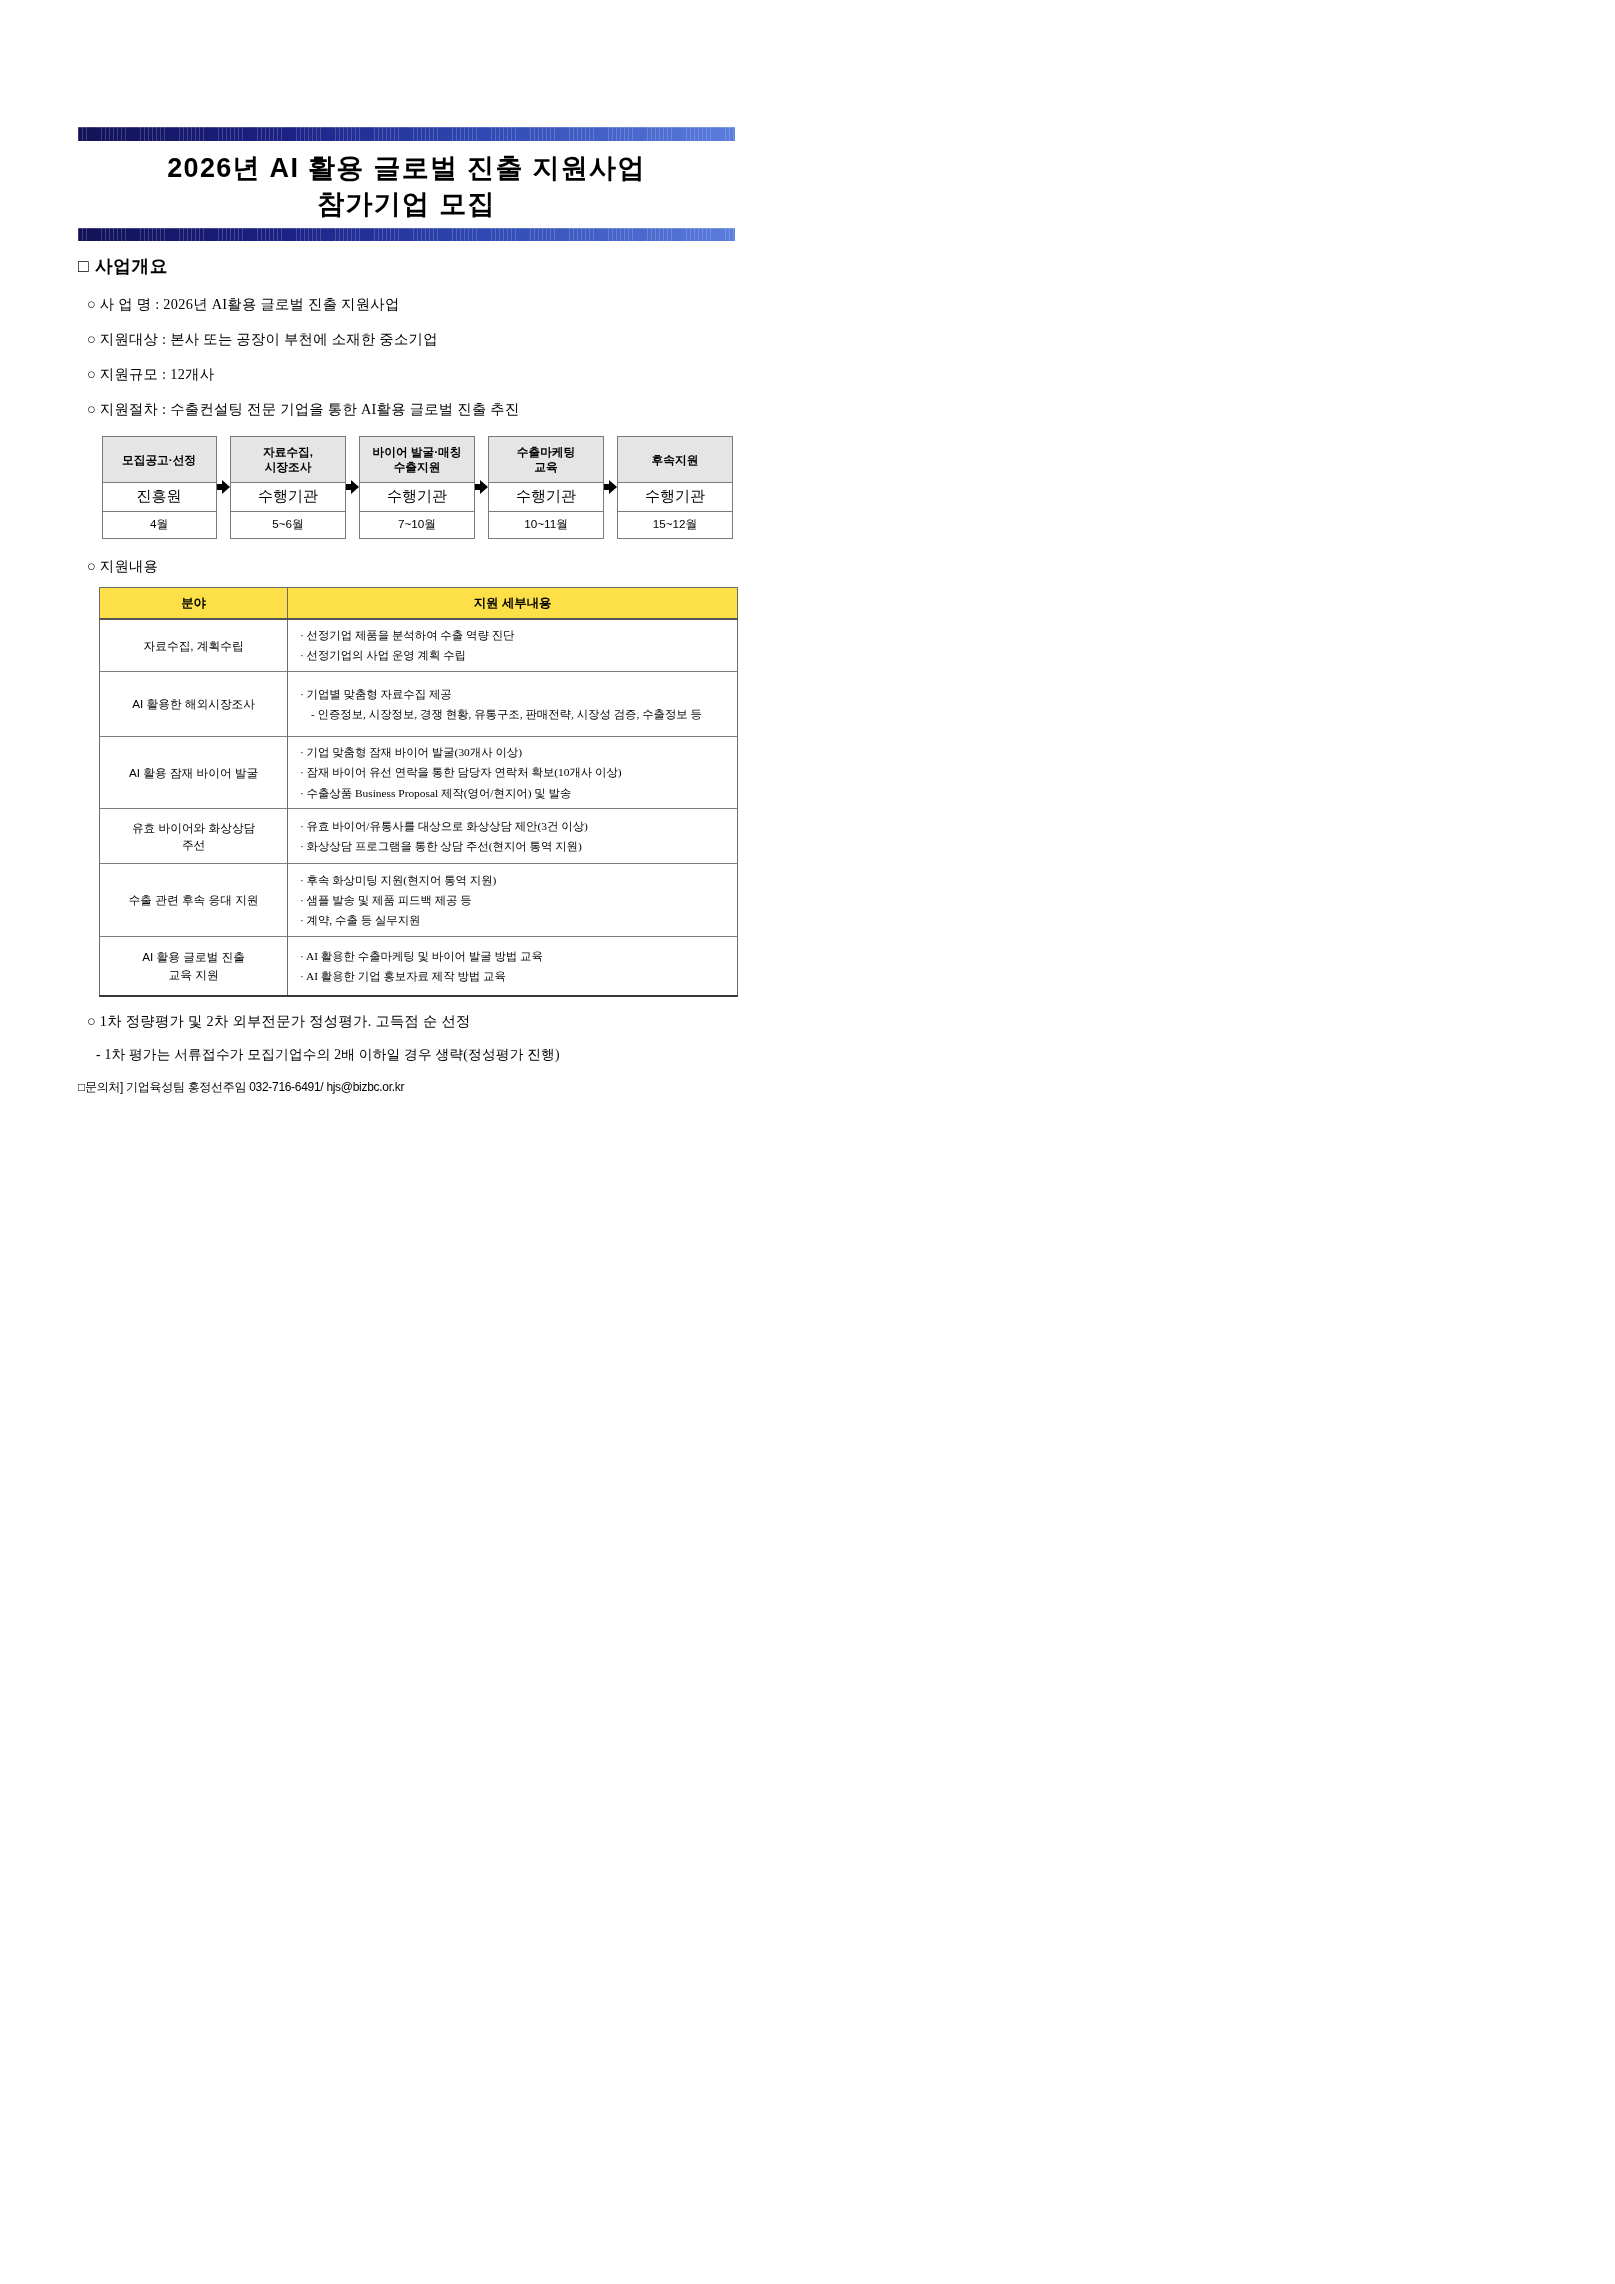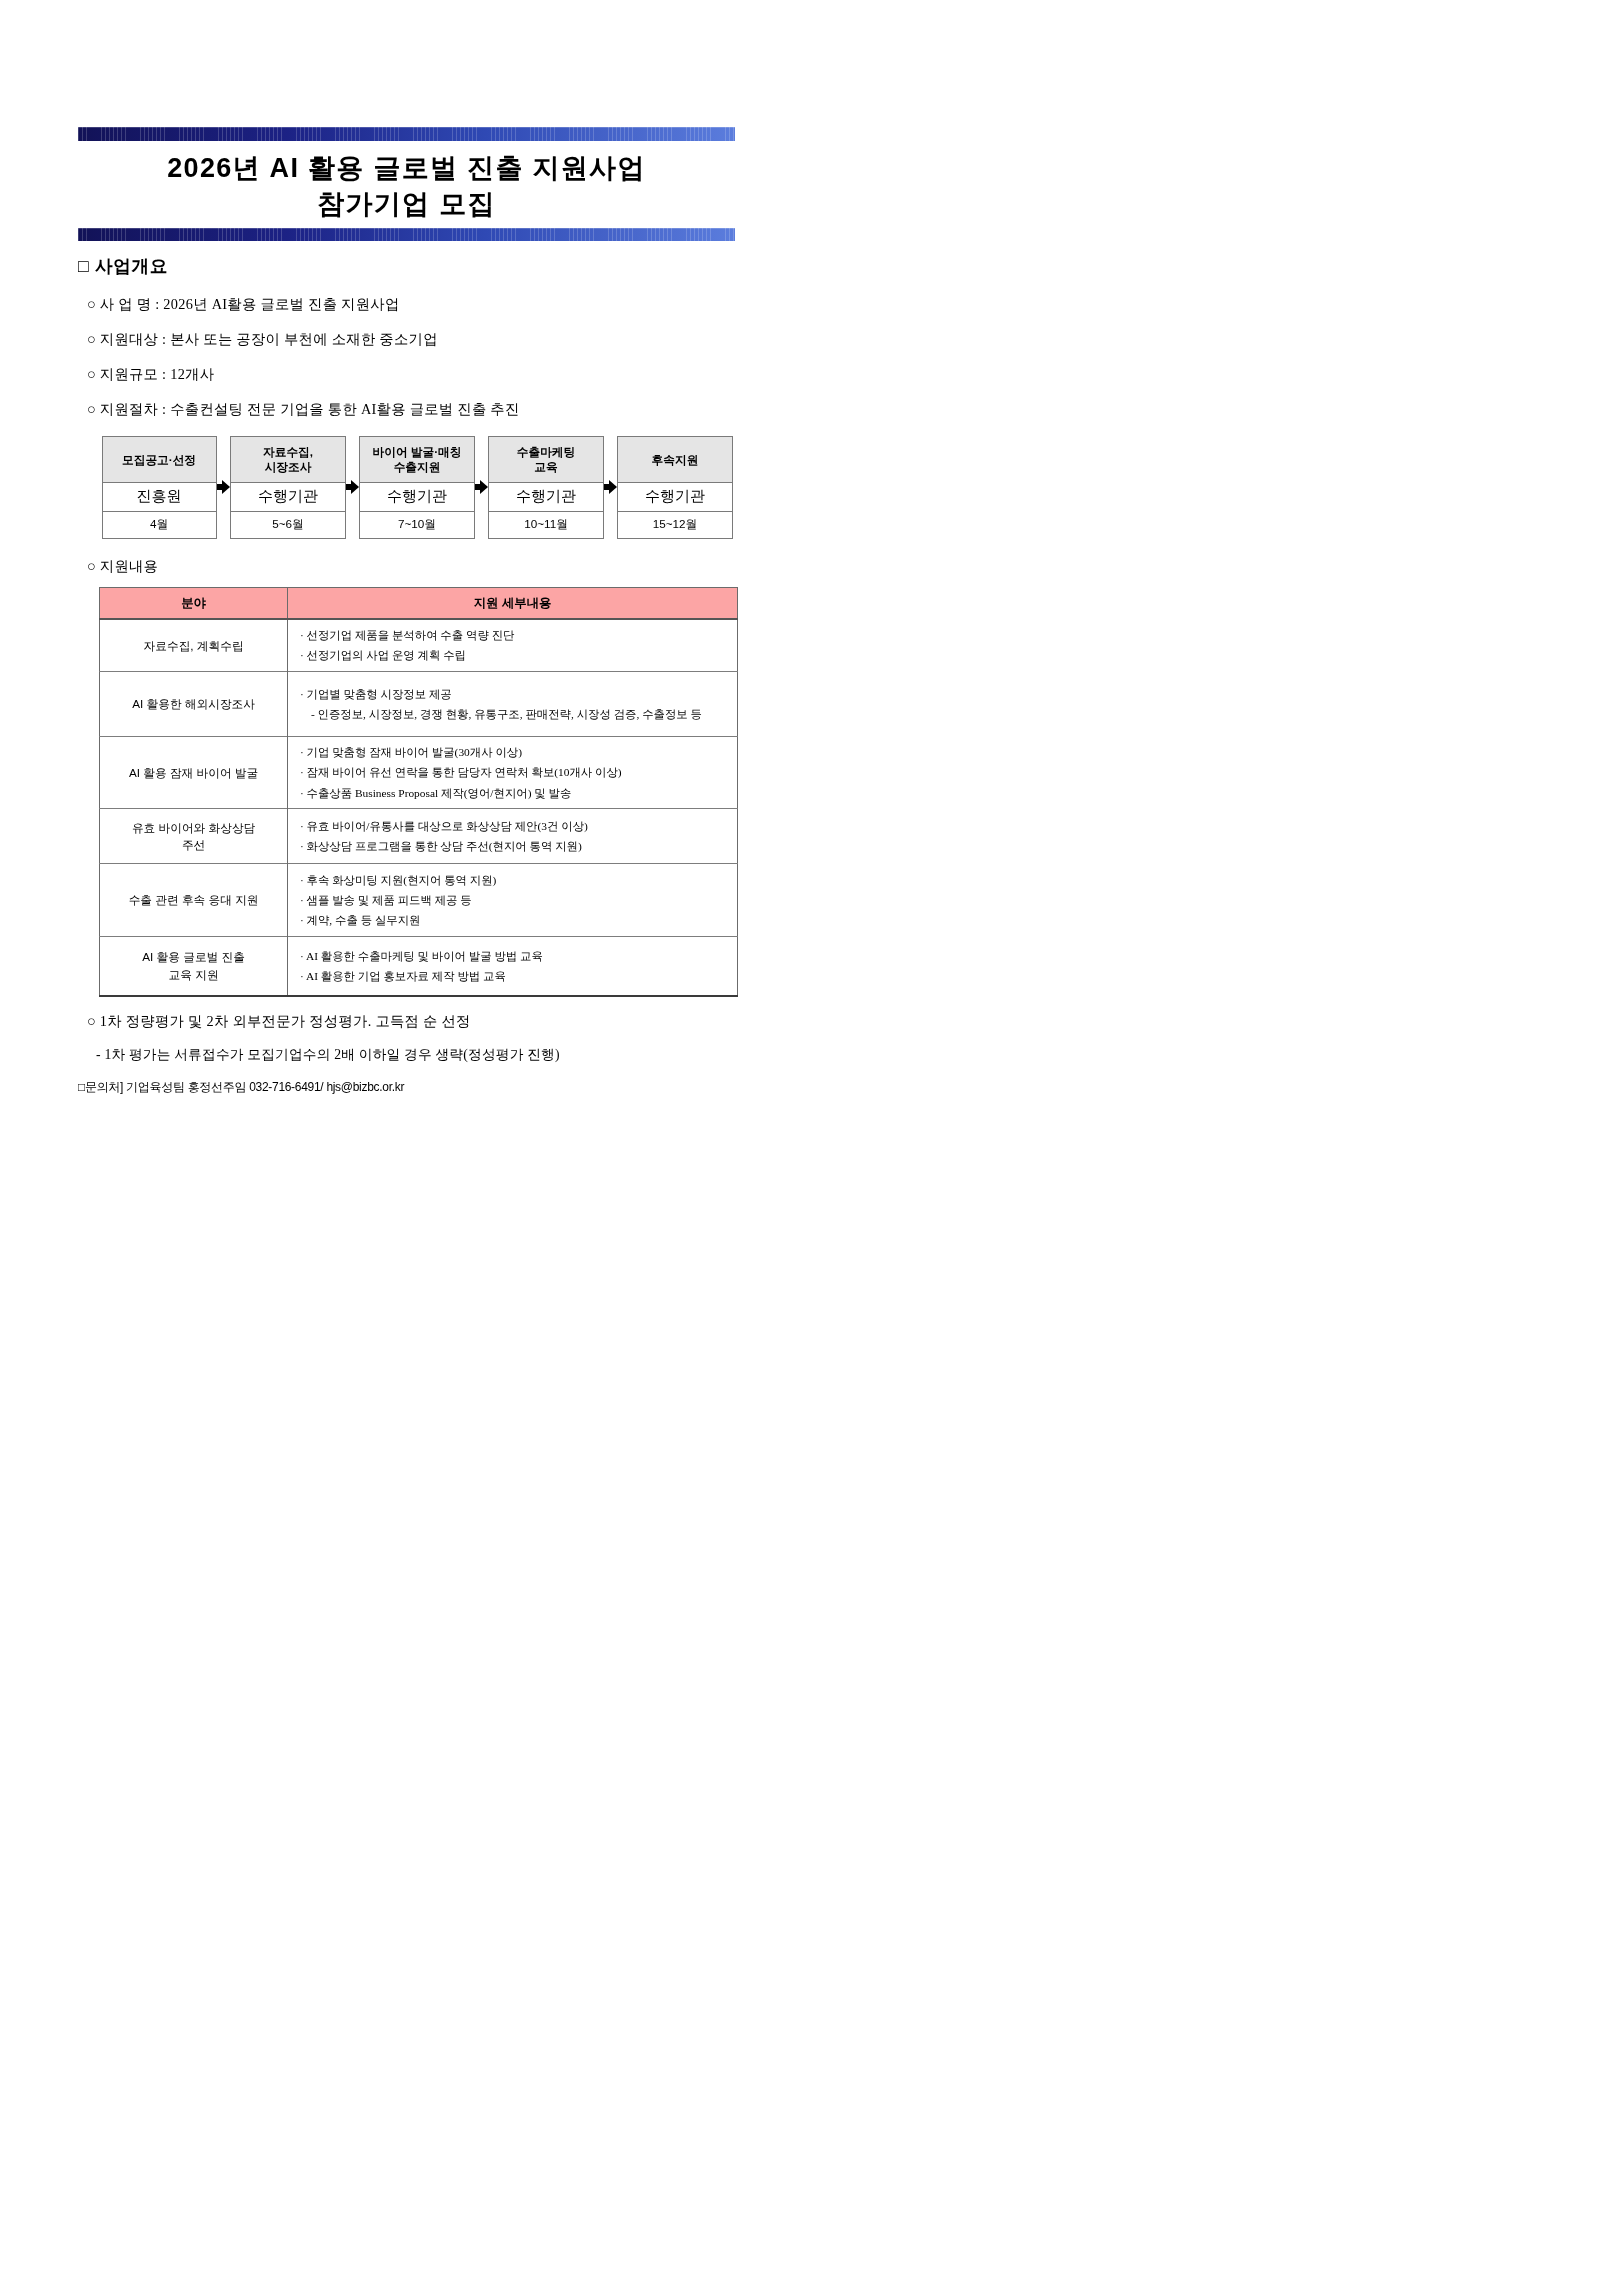--- a/index.html
+++ b/index.html
@@ -102,21 +102,21 @@
     letter-spacing:0.3px;
   }
   .support-table {
     width:639px;
     margin-left:21px;
     border-collapse:collapse;
     border:1.3px solid #6b6b6b;
     border-bottom:2.6px solid #3a3a3a;
   }
   .support-table th {
-    background:#fca5a5;
+    background:#fde047;
     height:31px;
     font-size:12.4px;
     font-weight:700;
     border-bottom:2px solid #555;
     text-align:center;
   }
   .support-table th.col-field, .support-table td.cell-field { border-right:1.3px solid #6b6b6b; }
   .support-table th.col-field { width:29.5%; }
   .support-table td { border-top:1.3px solid #7d7d7d; vertical-align:middle; }
   .cell-field {
@@ -244,21 +244,21 @@
         <tr>
           <td class="cell-field">자료수집, 계획수립</td>
           <td class="cell-detail">
             <div class="dline">· 선정기업 제품을 분석하여 수출 역량 진단</div>
             <div class="dline">· 선정기업의 사업 운영 계획 수립</div>
           </td>
         </tr>
         <tr>
           <td class="cell-field">AI 활용한 해외시장조사</td>
           <td class="cell-detail">
-            <div class="dline">· 기업별 맞춤형 시장정보 제공</div>
+            <div class="dline">· 기업별 맞춤형 자료수집 제공</div>
             <div class="dline dash">- 인증정보, 시장정보, 경쟁 현황, 유통구조, 판매전략, 시장성 검증, 수출정보 등</div>
           </td>
         </tr>
         <tr>
           <td class="cell-field">AI 활용 잠재 바이어 발굴</td>
           <td class="cell-detail">
             <div class="dline">· 기업 맞춤형 잠재 바이어 발굴(30개사 이상)</div>
             <div class="dline">· 잠재 바이어 유선 연락을 통한 담당자 연락처 확보(10개사 이상)</div>
             <div class="dline">· 수출상품 Business Proposal 제작(영어/현지어) 및 발송</div>
           </td>

